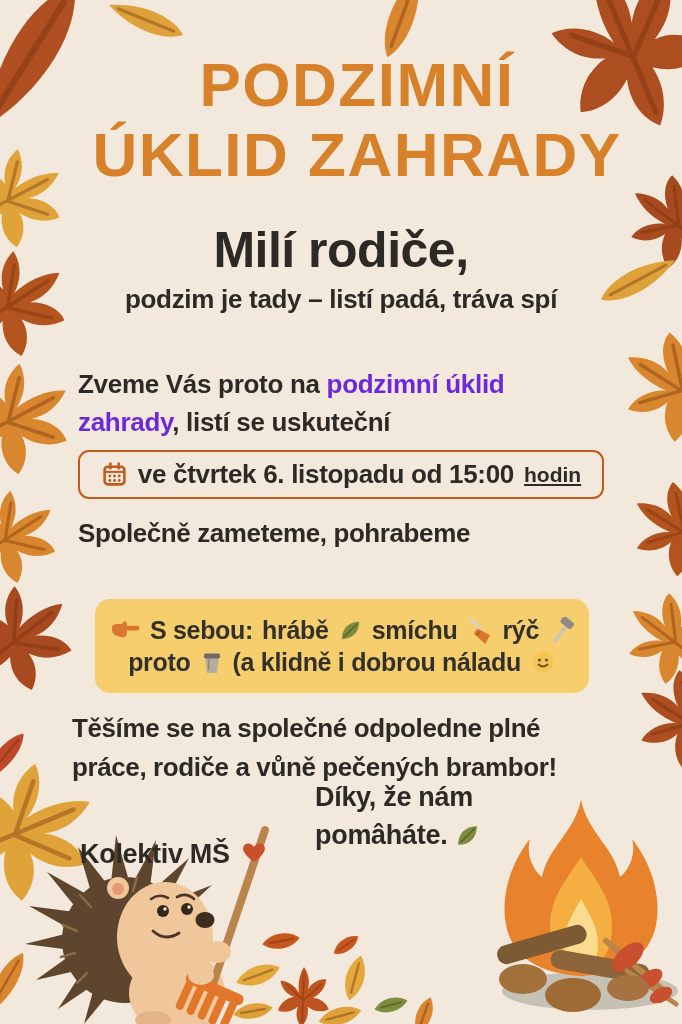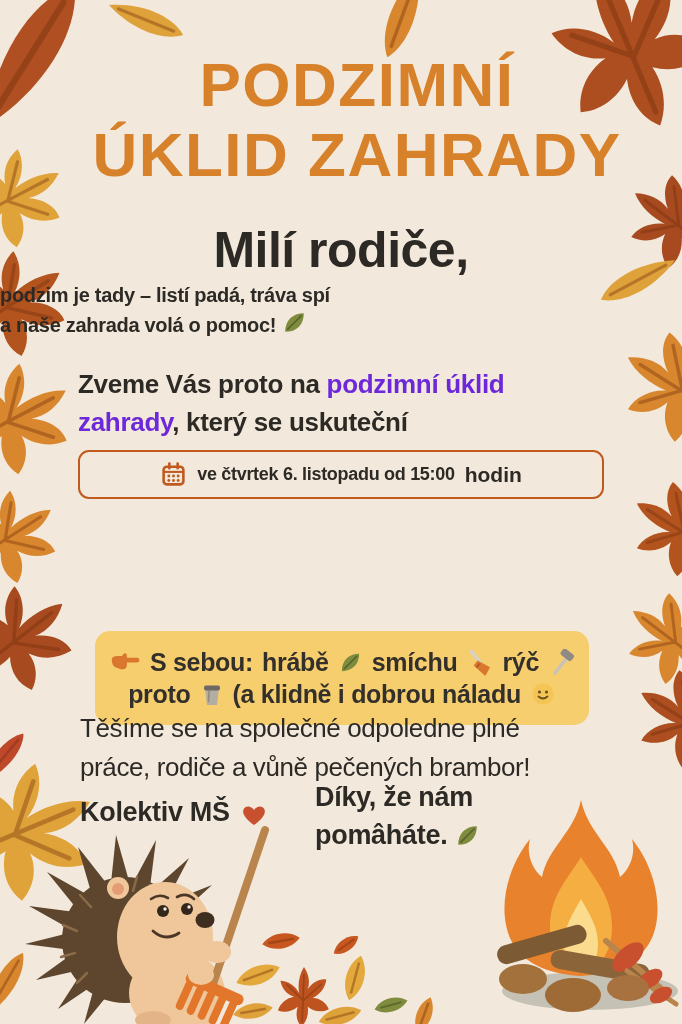--- a/index.html
+++ b/index.html
@@ -10,41 +10,41 @@
   }
   .decor{position:absolute;z-index:1;}
   .illu{position:absolute;z-index:2;}
   .content{position:absolute;inset:0;z-index:3;pointer-events:none;}
   .content > *{pointer-events:auto;}
 
   .title{position:absolute;top:50px;left:16px;width:100%;text-align:center;
     color:#D8812B;font-weight:800;font-size:62px;line-height:1.13;letter-spacing:1.5px;}
   .greet-head{position:absolute;top:221px;left:0;width:100%;text-align:center;
     font-size:50px;font-weight:800;letter-spacing:-0.5px;}
-  .greet-lines{position:absolute;top:281px;left:0;width:100%;text-align:left;
-    font-size:20px;font-weight:700;line-height:1.42;letter-spacing:-0.3px;}
+  .greet-lines{position:absolute;top:281px;left:0;width:100%;text-align:center;
+    font-size:26px;font-weight:700;line-height:1.42;letter-spacing:-0.3px;}
   .invite{position:absolute;left:78px;top:366px;width:552px;
     font-size:26px;font-weight:800;line-height:1.45;letter-spacing:-0.3px;}
   .hl{color:#6d28d9;}
   .date-box{position:absolute;left:78px;top:450px;width:526px;height:49px;
     border:2.5px solid #C05A1F;border-radius:11px;box-sizing:border-box;
     display:flex;align-items:center;justify-content:center;gap:10px;}
-  .date-main{font-size:18px;font-weight:800;letter-spacing:-0.3px;}
-  .date-unit{font-size:21px;font-weight:800;}
+  .date-main{font-size:26px;font-weight:800;letter-spacing:-0.3px;}
+  .date-unit{font-size:21px;font-weight:800;text-decoration:underline;}
   .activity{position:absolute;left:78px;top:514px;font-size:26px;font-weight:700;
     line-height:1.48;letter-spacing:-0.4px;}
   .bring-box{position:absolute;left:95px;top:599px;width:494px;height:94px;
     background:#F6CE6E;border-radius:15px;display:flex;flex-direction:column;
     justify-content:center;align-items:center;gap:3px;
-    font-size:25px;font-weight:800;color:#33302B;letter-spacing:-0.3px;margin-top:32px;}
+    font-size:25px;font-weight:800;color:#33302B;letter-spacing:-0.3px;}
   .bring-line{display:flex;align-items:center;gap:9px;white-space:nowrap;}
-  .closing{position:absolute;left:80px;top:709px;font-size:26px;font-weight:400;
+  .closing{position:absolute;left:72px;top:709px;font-size:26px;font-weight:700;
     line-height:1.5;letter-spacing:-0.4px;}
-  .signature{position:absolute;left:80px;top:797px;font-size:27px;font-weight:700;
-    display:flex;align-items:flex-end;gap:9px;letter-spacing:-0.3px;}
+  .signature{position:absolute;left:80px;top:839px;font-size:27px;font-weight:700;
+    display:flex;align-items:flex-start;gap:9px;letter-spacing:-0.3px;}
   .thanks{position:absolute;left:315px;top:779px;font-size:27px;font-weight:700;
     line-height:1.4;letter-spacing:-0.3px;}
   .thanks .row{display:flex;align-items:center;gap:7px;}
   .ticon{display:inline-block;vertical-align:-4px;}
 </style>
 </head>
 <body>
 
 <div class="poster">
 
@@ -230,32 +230,25 @@
   <div class="content">
     <div class="title">
       <div>PODZIMNÍ</div>
       <div>ÚKLID ZAHRADY</div>
     </div>
 
     <div class="greet-head">Milí rodiče,</div>
 
     <div class="greet-lines">
       <div>podzim je tady – listí padá, tráva spí</div>
-      <div>
-        <span>a naše zahrada volá o pomoc!</span>
-        <svg class="ticon" width="27" height="27" viewBox="0 0 26 26">
-            <path d="M4 22 C4 11 11 4 22 4 C22 15 15 22 4 22 Z" fill="#7F8C3E"></path>
-            <line x1="6" y1="20" x2="20" y2="6" stroke="#55612A" stroke-width="1.6"></line>
-          </svg>
-      </div>
     </div>
 
     <div class="invite">
       <div><span>Zveme Vás proto na </span><span class="hl">podzimní úklid</span></div>
-      <div><span class="hl">zahrady</span><span>, který se uskuteční</span></div>
+      <div><span class="hl">zahrady</span><span>, listí se uskuteční</span></div>
     </div>
 
     <div class="date-box">
       <svg class="ticon" width="27" height="27" viewBox="0 0 26 26">
         <rect x="3.5" y="5.5" width="19" height="17" rx="3" fill="none" stroke="#C05A1F" stroke-width="2.5"></rect>
         <line x1="3.5" y1="10.5" x2="22.5" y2="10.5" stroke="#C05A1F" stroke-width="2"></line>
         <line x1="9" y1="2.5" x2="9" y2="7" stroke="#C05A1F" stroke-width="2.5" stroke-linecap="round"></line>
         <line x1="17" y1="2.5" x2="17" y2="7" stroke="#C05A1F" stroke-width="2.5" stroke-linecap="round"></line>
         <g fill="#C05A1F">
             <circle cx="8.5" cy="14.5" r="1.4"></circle>
@@ -264,20 +257,21 @@
             <circle cx="8.5" cy="18.8" r="1.4"></circle>
             <circle cx="13" cy="18.8" r="1.4"></circle>
             <circle cx="17.5" cy="18.8" r="1.4"></circle>
           </g>
       </svg>
       <span class="date-main">ve čtvrtek 6. listopadu od 15:00</span>
       <span class="date-unit">hodin</span>
     </div>
 
     <div class="activity">
+      <div>Společně zameteme, pohrabeme</div>
     </div>
 
     <div class="bring-box">
       <div class="bring-line">
         <svg class="ticon" width="32" height="25" viewBox="0 0 34 26">
             <path d="M3 10 C3 7 6 6 9 6 L14 6 C15 3 18 2 19 5 L19 8 L30 8 C33 8 33 13 30 13 L19 13 L19 16 C19 20 15 21 12 20 L7 18 C4 17 3 13 3 10 Z" fill="#D9772F"></path>
           </svg>
         <span>S sebou:</span>
         <span>hrábě</span>
         <svg class="ticon" width="25" height="25" viewBox="0 0 26 26">

